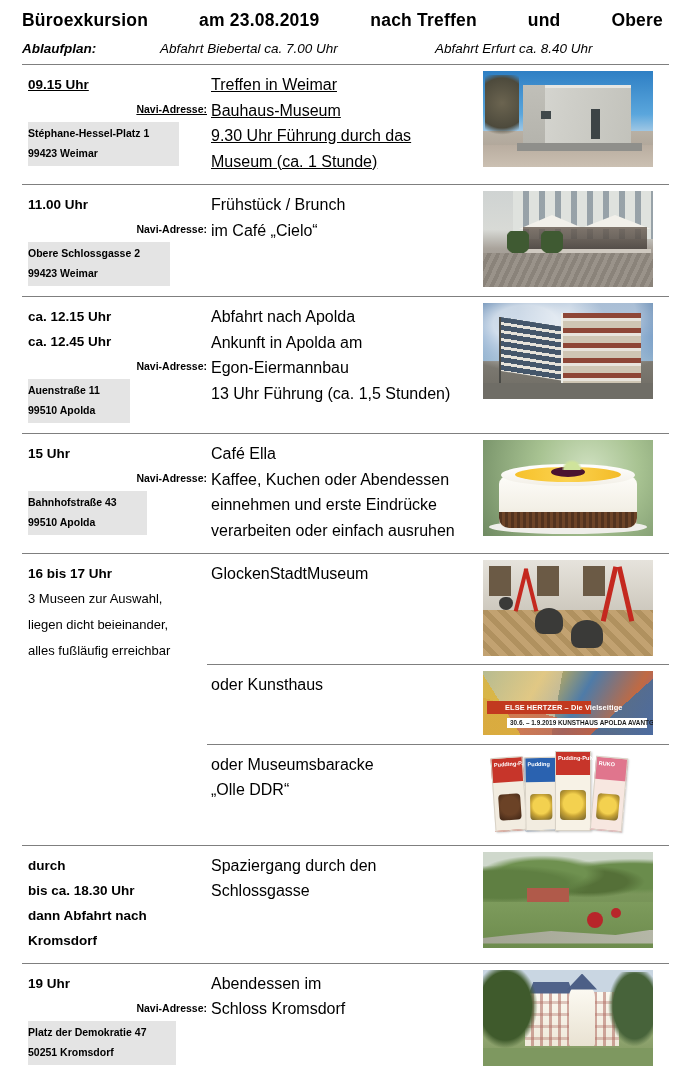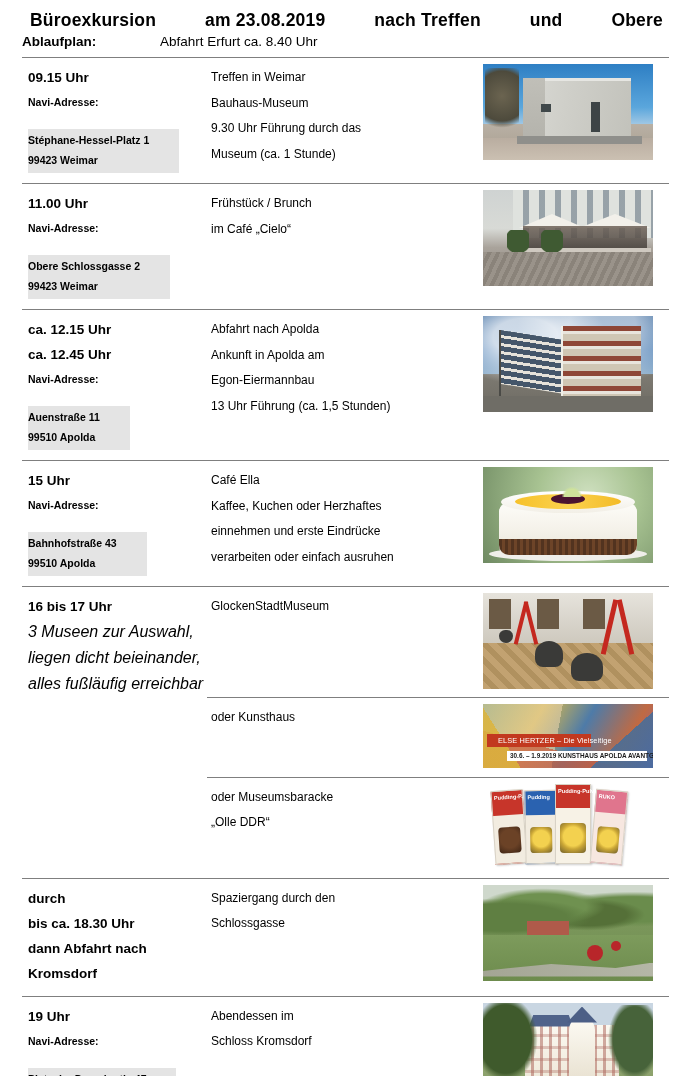--- a/index.html
+++ b/index.html
@@ -16,92 +16,93 @@
     overflow: hidden;
   }
 
   .page { padding: 0 22px; box-sizing: border-box; width: 691px; }
 
   
   .doc-title {
     font-size: 17.5px;
     font-weight: bold;
     letter-spacing: 0.2px;
-    margin: 10px 0 0 8px;
+    margin: 10px 0 0 0;
     white-space: nowrap;
     display: flex;
     justify-content: space-between;
     padding-right: 6px;
   }
   .doc-title span { display: inline-block; }
 
   .subhead {
     display: flex;
-    margin: 3px 0 8px 0;
+    margin: 10px 0 8px 0;
     font-size: 13.5px;
     align-items: baseline;
+    font-style: italic;
   }
   .subhead .lbl { font-weight: bold; width: 138px; }
   .subhead .dep1 { width: 275px; }
   .subhead .dep2 { }
 
   
   table.schedule {
     width: 647px;
     border-collapse: collapse;
     table-layout: fixed;
   }
   table.schedule td {
     vertical-align: top;
     border-top: 1.6px solid #7f7f7f;
     padding: 0;
   }
-  tr.first-row > td { border-top: 1.6px solid #7f7f7f; }
+  tr.first-row > td { border-top: 1.6px solid #7f7f7f; text-decoration: underline; }
   .col-time  { width: 185px; }
   .col-desc  { width: 268px; }
   .col-img   { width: 194px; }
 
   .cell-pad-time { padding: 7px 0 10px 6px; }
   .cell-pad-desc { padding: 7px 0 10px 4px; }
   .cell-pad-img  { padding: 6px 0 8px 8px; }
 
   
   .time-main {
     font-size: 13.5px;
     font-weight: bold;
     line-height: 25px;
     white-space: nowrap;
   }
   .navi-label {
     font-size: 10.5px;
     font-weight: bold;
     line-height: 24px;
+    text-align: right;
   }
   .addr-block {
     background: #e4e4e4;
     display: inline-block;
     padding: 1px 30px 3px 0;
-    margin-top: 15px;
+    margin-top: 1px;
   }
   .addr-line {
     font-size: 10.5px;
     font-weight: bold;
     line-height: 20px;
     white-space: nowrap;
   }
   .note-line {
-    font-size: 16px;
+    font-size: 13px;
     line-height: 26px;
     white-space: nowrap;
-    font-style: italic;
   }
 
   
   .desc-line {
-    font-size: 12px;
+    font-size: 16px;
     line-height: 25.5px;
     white-space: nowrap;
   }
 
   
   .sub-rule { border-top: 1.3px solid #808080; }
 
   
   .photo {
     width: 170px;
@@ -209,21 +210,21 @@
   .ph-poster { background: linear-gradient(120deg,#6f9a6a,#d9b94c 30%,#4e7ba8 55%,#c06a43 80%,#8e5fa0); }
   .ph-poster .shards { position:absolute; inset:0;
     background:
       linear-gradient(58deg, rgba(220,180,60,.85) 0 18%, rgba(0,0,0,0) 18%),
       linear-gradient(-42deg, rgba(60,110,160,.8) 0 26%, rgba(0,0,0,0) 26%),
       linear-gradient(15deg, rgba(200,90,60,.7) 0 34%, rgba(0,0,0,0) 34%),
       linear-gradient(100deg, rgba(230,210,170,.6) 0 44%, rgba(0,0,0,0) 44%); }
   .ph-poster .band1 { position:absolute; left:4px; top:30px; height:13px; width:104px; background:#c2391f; }
   .ph-poster .band2 { position:absolute; left:24px; top:47px; height:10px; width:140px; background:#ffffff; }
   .ph-poster .band1 .t {
-    color:#fff; font-size:7.4px; font-weight:normal; line-height:13px; padding-left:11px; white-space:nowrap;
+    color:#fff; font-size:7.4px; font-weight:bold; line-height:13px; padding-left:18px; white-space:nowrap;
     letter-spacing:.1px;
   }
   .ph-poster .band2 .t {
     color:#1a1a1a; font-size:6.4px; font-weight:bold; line-height:10px; padding-left:3px; white-space:nowrap;
   }
 
   
   .ph-ddr { background:#ffffff; }
   .ph-ddr .pack { position:absolute; bottom:6px; width:30px; height:72px;
      border:1px solid #d8d2c6; box-shadow:1px 1px 2px rgba(0,0,0,.2); }
@@ -283,20 +284,21 @@
   <div class="doc-title">
     <span>Büroexkursion</span>
     <span>am 23.08.2019</span>
     <span>nach Treffen</span>
     <span>und</span>
     <span>Obere</span>
   </div>
 
   <div class="subhead">
     <span class="lbl">Ablaufplan:</span>
+    <span class="dep1">Abfahrt Biebertal ca. 7.00 Uhr</span>
     <span class="dep2">Abfahrt Erfurt ca. 8.40 Uhr</span>
   </div>
 
   <table class="schedule">
 
     <tbody>
         <tr class="first-row">
       <td class="col-time">
         <div class="cell-pad-time">
           <div class="time-main">09.15 Uhr</div>
@@ -402,21 +404,21 @@
           <div class="navi-label">Navi-Adresse:</div>
           <div class="addr-block">
             <div class="addr-line">Bahnhofstraße 43</div>
             <div class="addr-line">99510 Apolda</div>
           </div>
         </div>
       </td>
       <td class="col-desc">
         <div class="cell-pad-desc">
           <div class="desc-line">Café Ella</div>
-          <div class="desc-line">Kaffee, Kuchen oder Herzhaftes</div>
+          <div class="desc-line">Kaffee, Kuchen oder Abendessen</div>
           <div class="desc-line">einnehmen und erste Eindrücke</div>
           <div class="desc-line">verarbeiten oder einfach ausruhen</div>
         </div>
       </td>
       <td class="col-img">
         <div class="cell-pad-img">
           <div class="photo ph-cake">
             <div class="plate"></div>
                 <div class="body"></div>
                 <div class="choco"></div>

